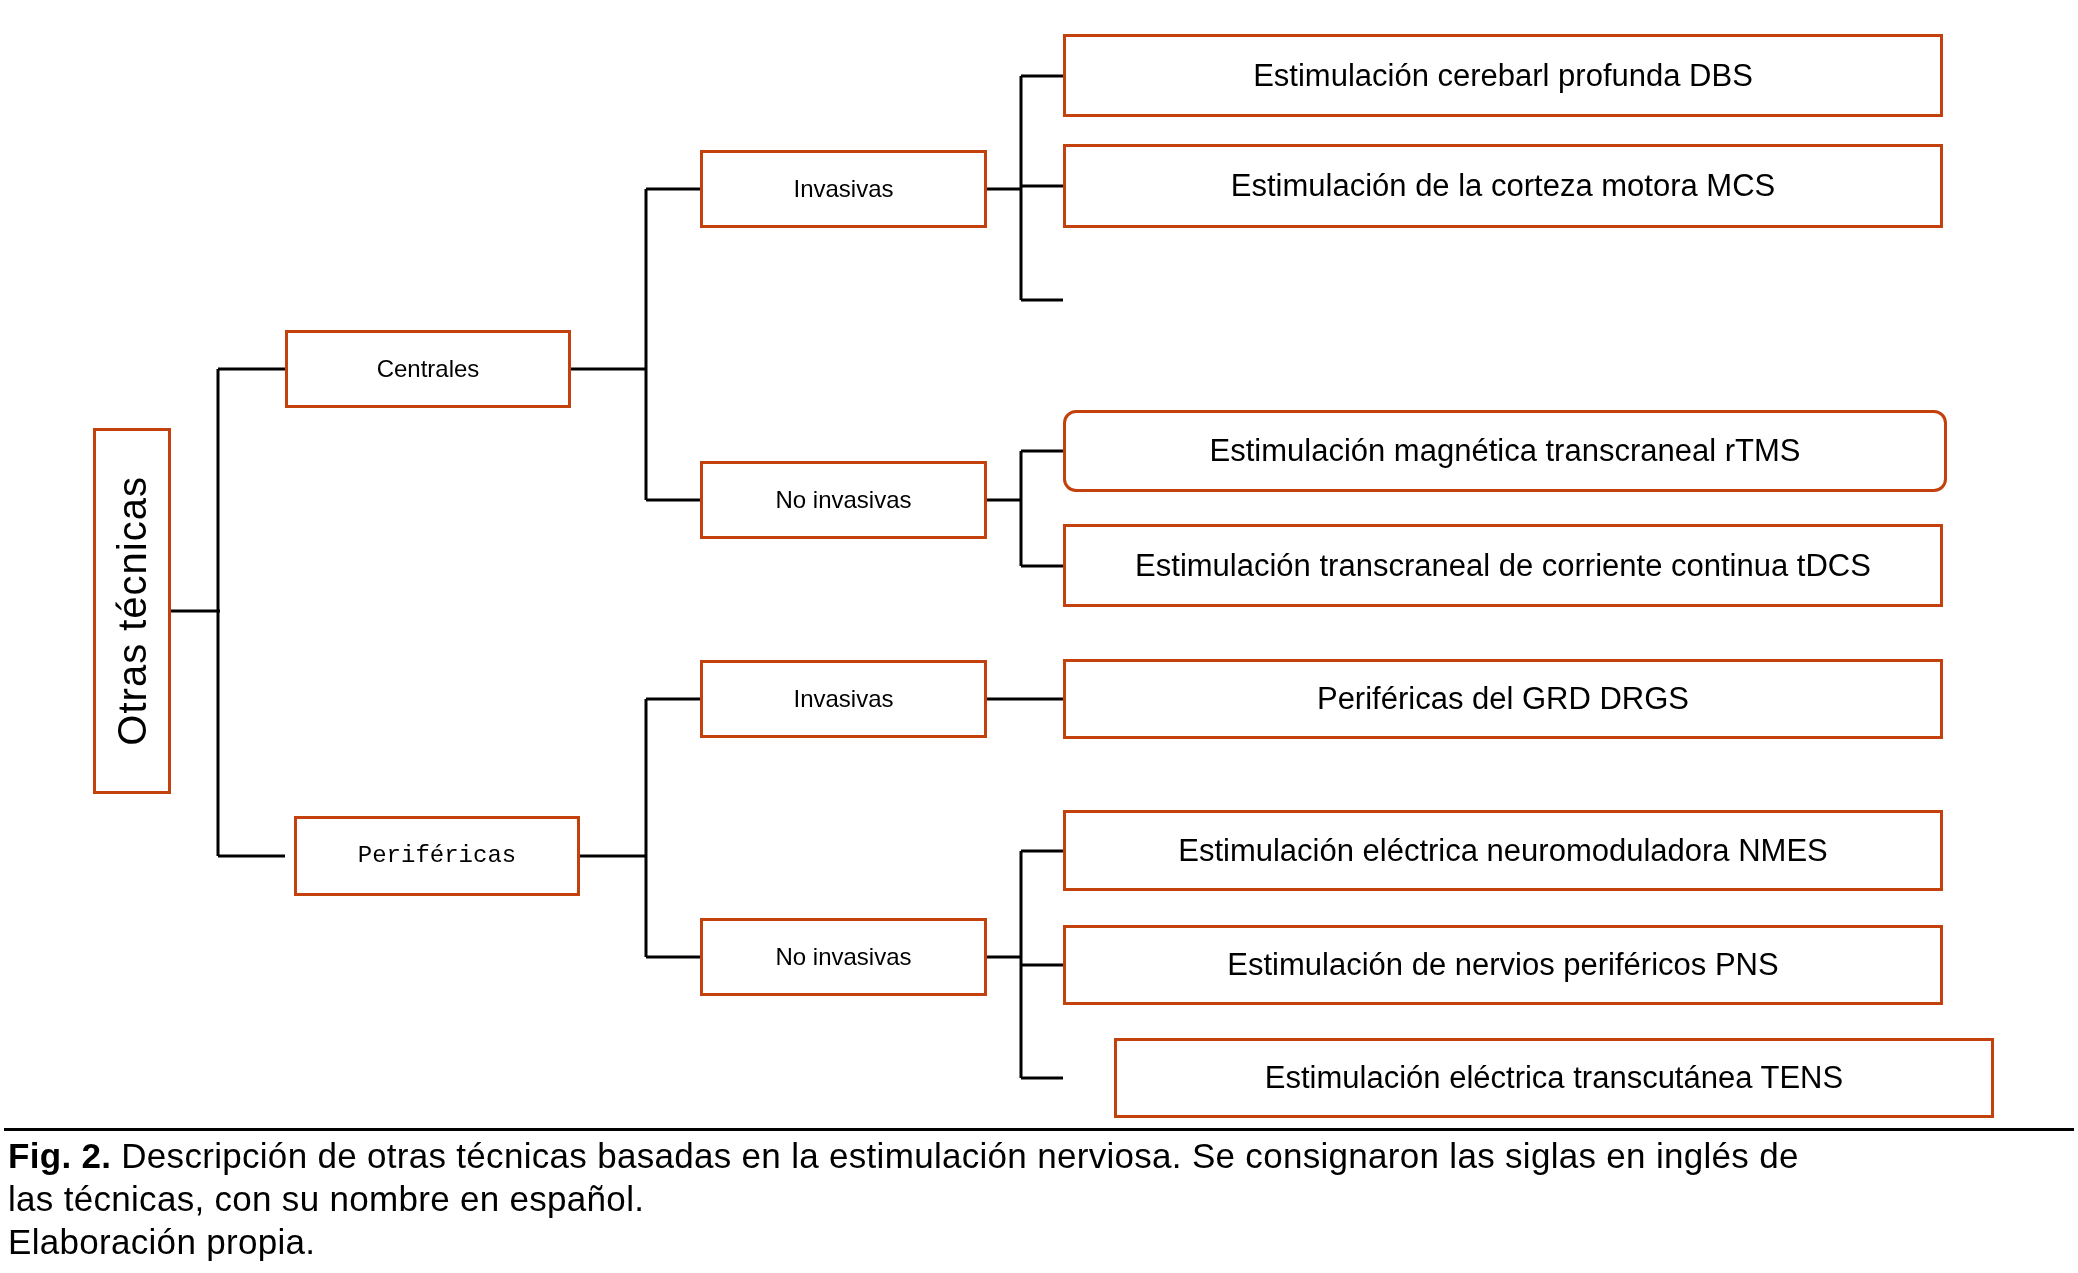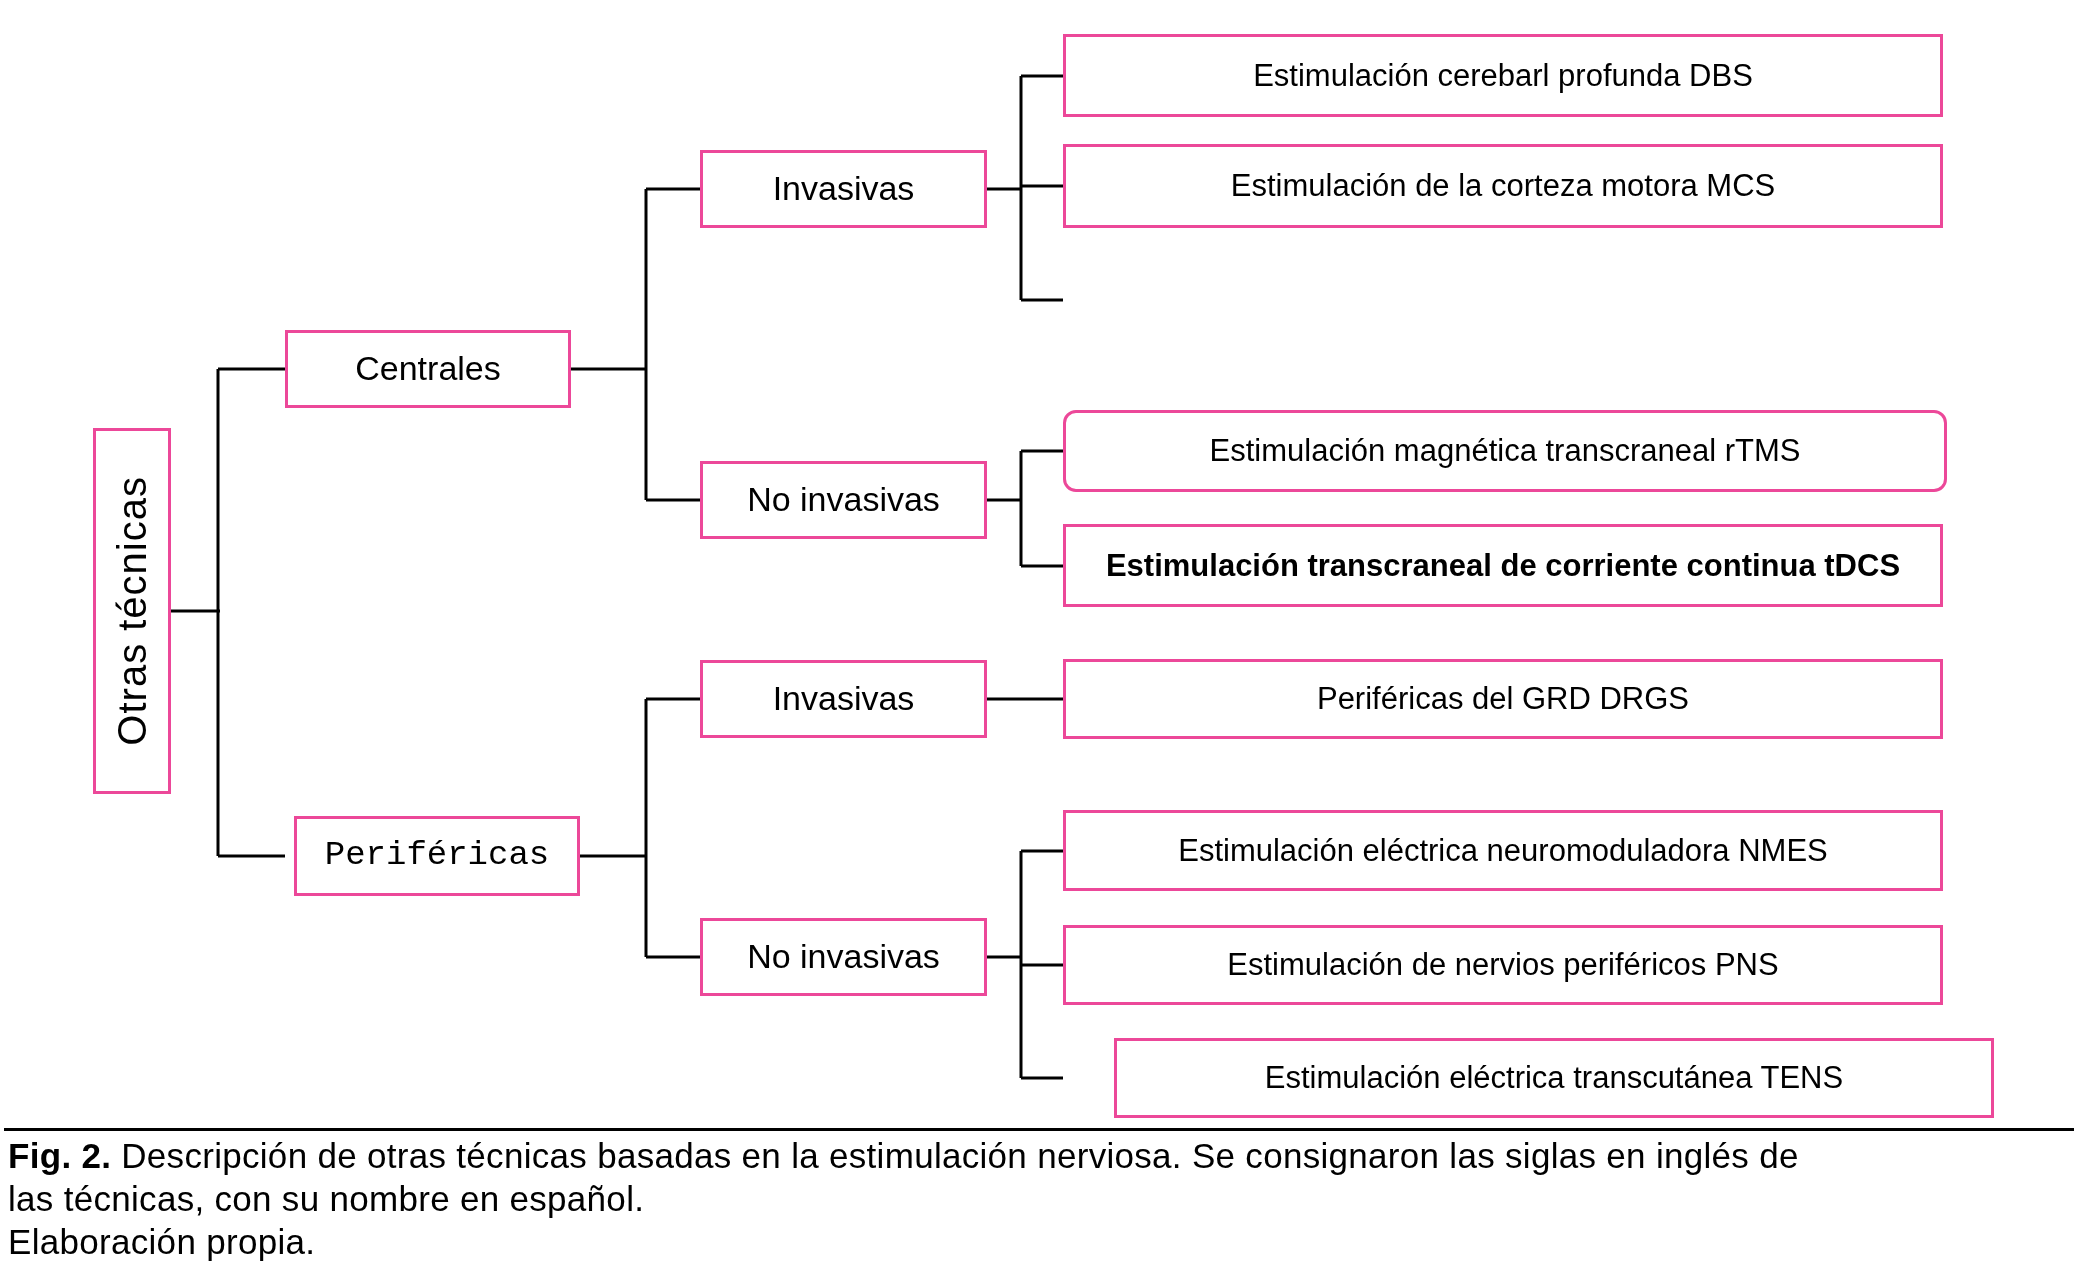--- a/index.html
+++ b/index.html
@@ -7,27 +7,27 @@
   body {
     width: 2078px; height: 1273px;
     font-family: "Liberation Sans", sans-serif;
     color: #000000;
   }
   .stage { position: relative; width: 2078px; height: 1273px; background: #ffffff; overflow: hidden; }
   .wires { position: absolute; left: 0; top: 0; }
   .node {
     position: absolute;
     background: #ffffff;
-    border: 3px solid #ec4899;
+    border: 3px solid #c2410c;
     display: flex; align-items: center; justify-content: center;
     text-align: left;
     line-height: 1.15;
     white-space: nowrap;
   }
-  .node.mid  { font-size: 34px; }
+  .node.mid  { font-size: 24px; }
   .node.leaf { font-size: 31px; }
   .vt {
     writing-mode: vertical-rl;
     transform: rotate(180deg);
     font-size: 40px;
     letter-spacing: 1px;
   }
   .cap-rule { position: absolute; left: 4px; top: 1128px; width: 2070px; height: 3px; background: #000000; }
   .caption {
     position: absolute; left: 8px; top: 1134px; width: 2066px;
@@ -88,21 +88,21 @@
   <div class="node mid" style="left:294px; top:816px; width:286px; height:80px;font-family:Liberation Mono, monospace;">Periféricas</div>
 
   <div class="node mid" style="left:700px; top:150px; width:287px; height:78px;">Invasivas</div>
   <div class="node mid" style="left:700px; top:461px; width:287px; height:78px;">No invasivas</div>
   <div class="node mid" style="left:700px; top:660px; width:287px; height:78px;">Invasivas</div>
   <div class="node mid" style="left:700px; top:918px; width:287px; height:78px;">No invasivas</div>
 
   <div class="node leaf" style="left:1063px; top:34px; width:880px; height:83px;">Estimulación cerebarl profunda DBS</div>
   <div class="node leaf" style="left:1063px; top:144px; width:880px; height:84px;">Estimulación de la corteza motora MCS</div>
   <div class="node leaf" style="left:1063px; top:410px; width:884px; height:82px;border-radius:13px;">Estimulación magnética transcraneal rTMS</div>
-  <div class="node leaf" style="left:1063px; top:524px; width:880px; height:83px;font-weight:bold;">Estimulación transcraneal de corriente continua tDCS</div>
+  <div class="node leaf" style="left:1063px; top:524px; width:880px; height:83px;">Estimulación transcraneal de corriente continua tDCS</div>
   <div class="node leaf" style="left:1063px; top:659px; width:880px; height:80px;">Periféricas del GRD DRGS</div>
   <div class="node leaf" style="left:1063px; top:810px; width:880px; height:81px;">Estimulación eléctrica neuromoduladora NMES</div>
   <div class="node leaf" style="left:1063px; top:925px; width:880px; height:80px;">Estimulación de nervios periféricos PNS</div>
   <div class="node leaf" style="left:1114px; top:1038px; width:880px; height:80px;">Estimulación eléctrica transcutánea TENS</div>
 
   <div class="cap-rule"></div>
   <div class="caption">
     <div><span class="cap-fig">Fig. 2.</span><span> Descripción de otras técnicas basadas en la estimulación nerviosa. Se consignaron las siglas en inglés de</span></div>
     <div>las técnicas, con su nombre en español.</div>
     <div>Elaboración propia.</div>

